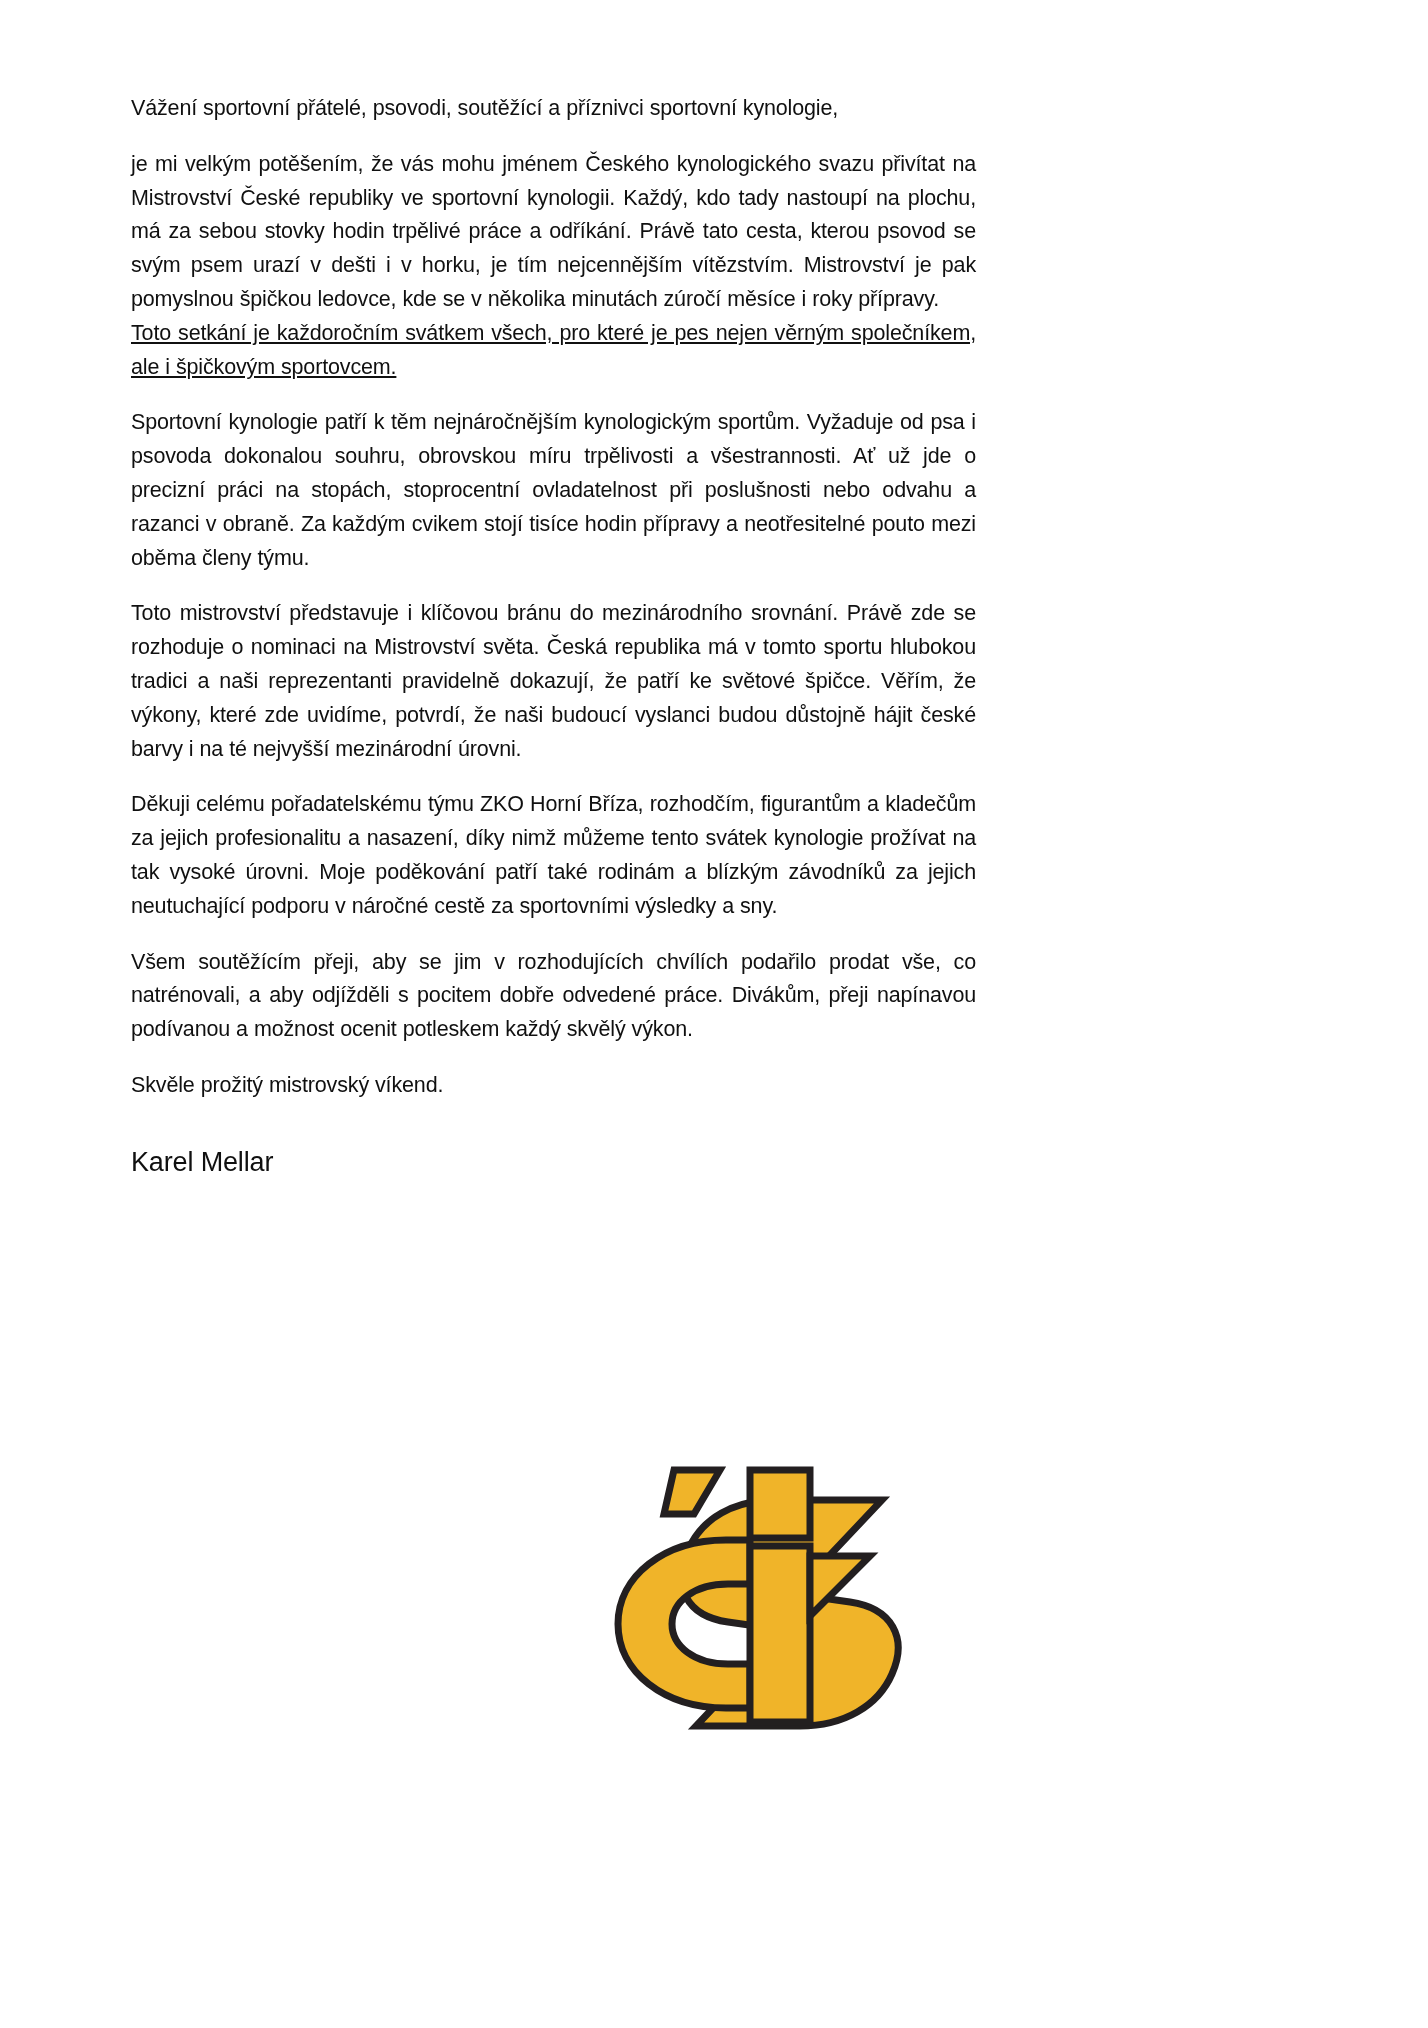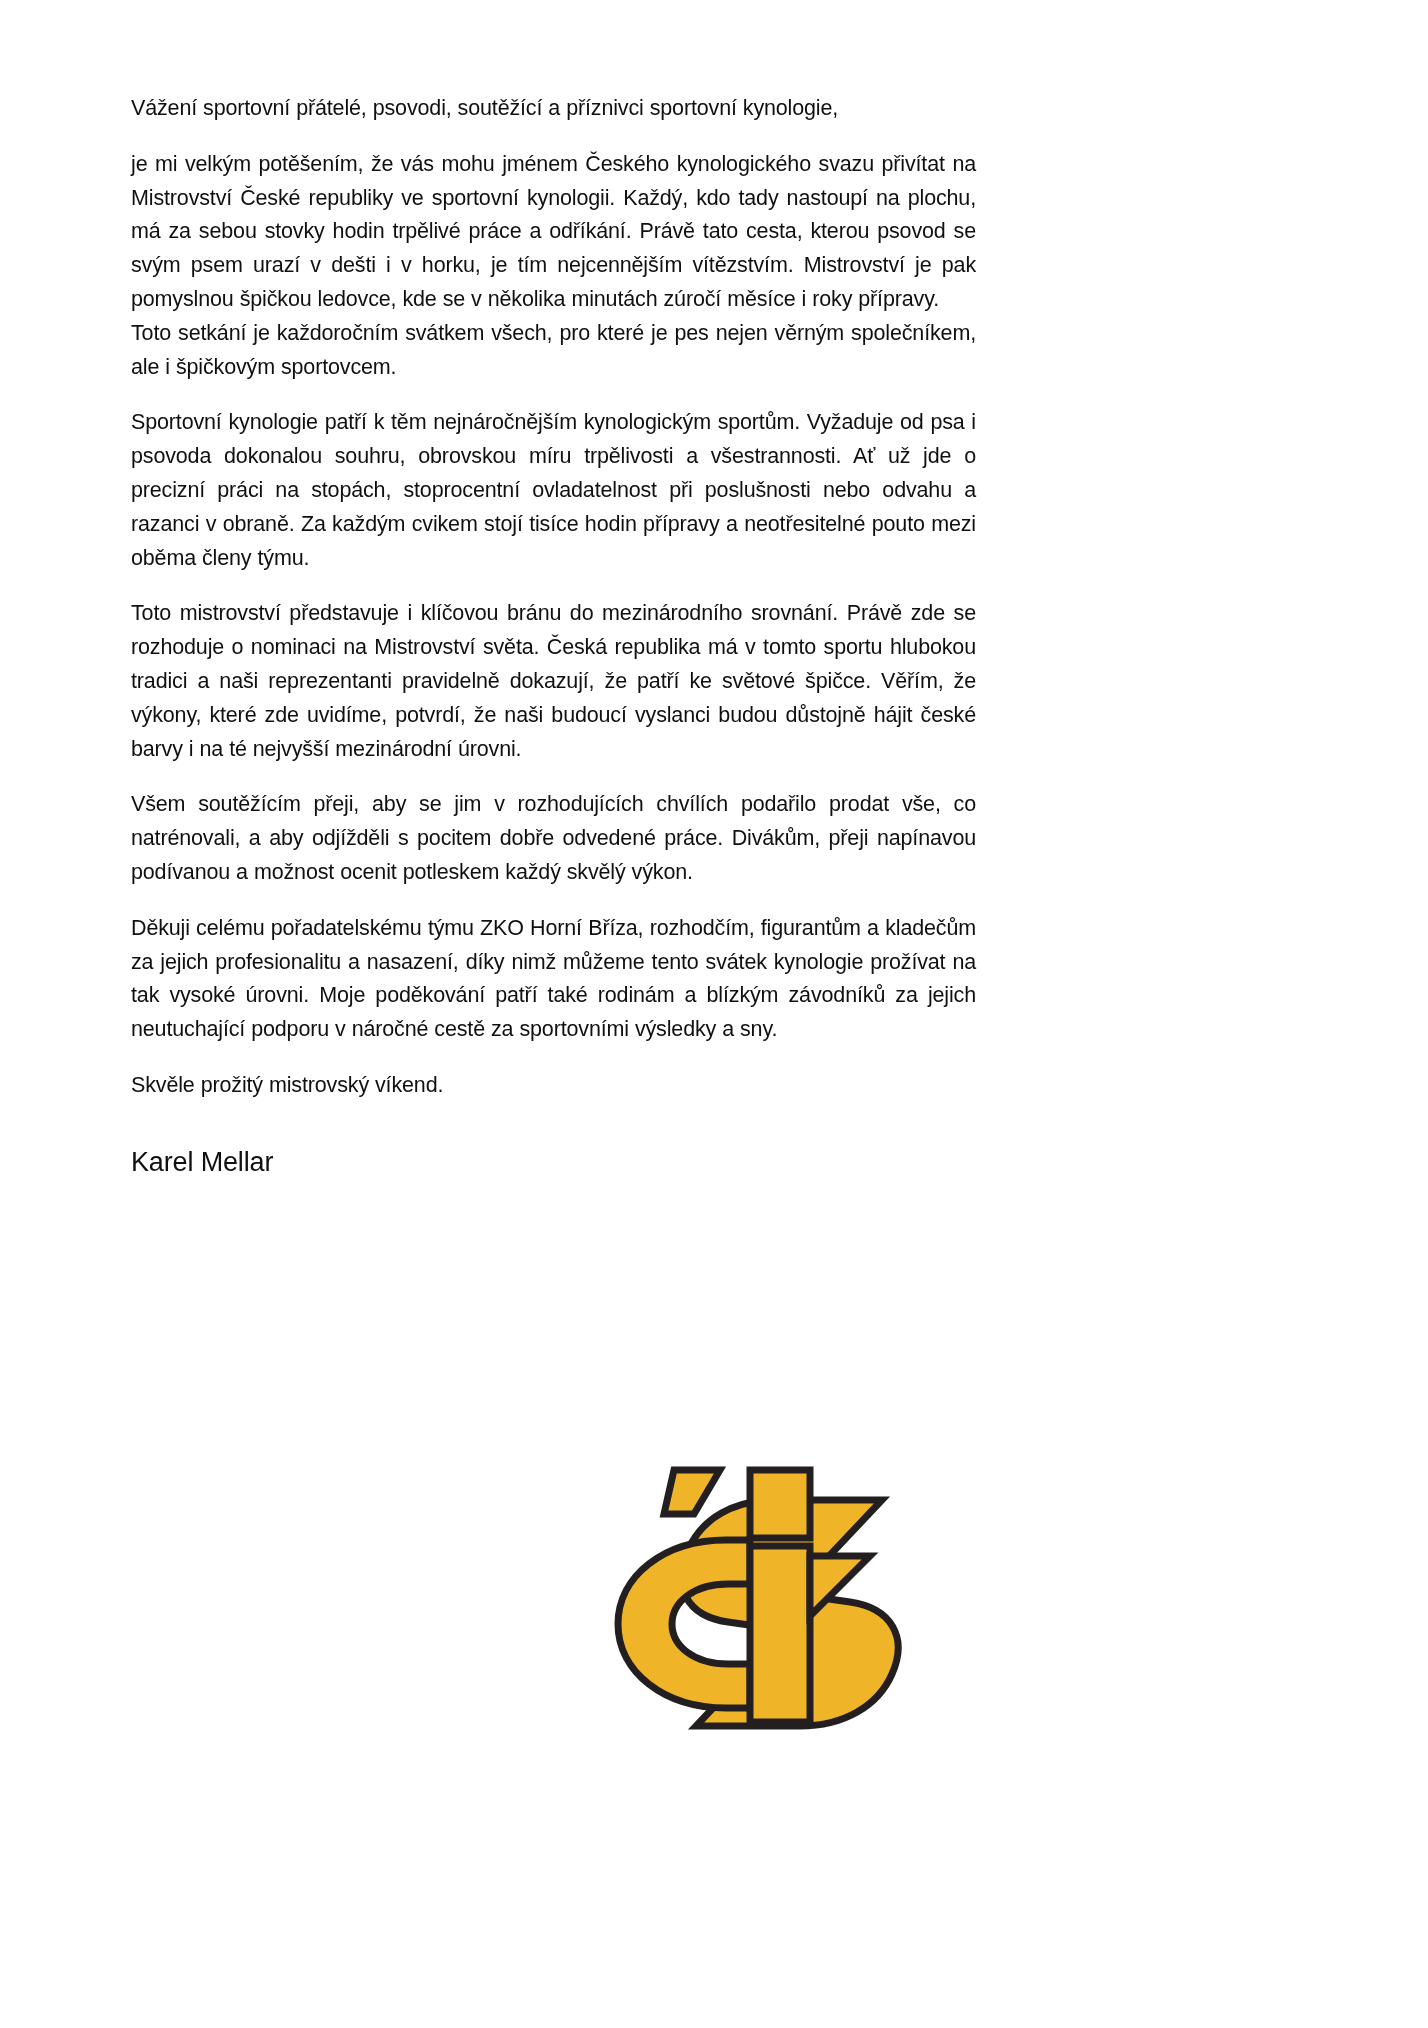--- a/index.html
+++ b/index.html
@@ -66,29 +66,29 @@
 <body>
 
 <div class="page">
 
   <div class="content">
 
     <p class="para nojust">Vážení sportovní přátelé, psovodi, soutěžící a příznivci sportovní kynologie,</p>
 
     <p class="para last-line-left">je mi velkým potěšením, že vás mohu jménem Českého kynologického svazu přivítat na Mistrovství České republiky ve sportovní kynologii. Každý, kdo tady nastoupí na plochu, má za sebou stovky hodin trpělivé práce a odříkání. Právě tato cesta, kterou psovod se svým psem urazí v dešti i v horku, je tím nejcennějším vítězstvím. Mistrovství je pak pomyslnou špičkou ledovce, kde se v několika minutách zúročí měsíce i roky přípravy.</p>
 
-    <p class="para last-line-left" style="margin-top:-22px;">Toto setkání je každoročním svátkem všech, pro které je pes nejen věrným společníkem, ale i špičkovým sportovcem.</p>
+    <p class="para last-line-left" style="margin-top:-22px;text-decoration:underline;">Toto setkání je každoročním svátkem všech, pro které je pes nejen věrným společníkem, ale i špičkovým sportovcem.</p>
 
     <p class="para last-line-left">Sportovní kynologie patří k těm nejnáročnějším kynologickým sportům. Vyžaduje od psa i psovoda dokonalou souhru, obrovskou míru trpělivosti a všestrannosti. Ať už jde o precizní práci na stopách, stoprocentní ovladatelnost při poslušnosti nebo odvahu a razanci v obraně. Za každým cvikem stojí tisíce hodin přípravy a neotřesitelné pouto mezi oběma členy týmu.</p>
 
     <p class="para last-line-left">Toto mistrovství představuje i klíčovou bránu do mezinárodního srovnání. Právě zde se rozhoduje o nominaci na Mistrovství světa. Česká republika má v tomto sportu hlubokou tradici a naši reprezentanti pravidelně dokazují, že patří ke světové špičce. Věřím, že výkony, které zde uvidíme, potvrdí, že naši budoucí vyslanci budou důstojně hájit české barvy i na té nejvyšší mezinárodní úrovni.</p>
 
+    <p class="para last-line-left">Děkuji celému pořadatelskému týmu ZKO Horní Bříza, rozhodčím, figurantům a kladečům za jejich profesionalitu a nasazení, díky nimž můžeme tento svátek kynologie prožívat na tak vysoké úrovni. Moje poděkování patří také rodinám a blízkým závodníků za jejich neutuchající podporu v náročné cestě za sportovními výsledky a sny.</p>
+
     <p class="para last-line-left">Všem soutěžícím přeji, aby se jim v rozhodujících chvílích podařilo prodat vše, co natrénovali, a aby odjížděli s pocitem dobře odvedené práce. Divákům, přeji napínavou podívanou a možnost ocenit potleskem každý skvělý výkon.</p>
-
-    <p class="para last-line-left">Děkuji celému pořadatelskému týmu ZKO Horní Bříza, rozhodčím, figurantům a kladečům za jejich profesionalitu a nasazení, díky nimž můžeme tento svátek kynologie prožívat na tak vysoké úrovni. Moje poděkování patří také rodinám a blízkým závodníků za jejich neutuchající podporu v náročné cestě za sportovními výsledky a sny.</p>
 
     <p class="para nojust">Skvěle prožitý mistrovský víkend.</p>
 
     <div class="gap-sm"></div>
 
     <p class="signature">Karel Mellar</p>
   </div>
 
   <div class="logo-wrap">
     <svg class="logo-svg" width="400" height="290" viewBox="0 0 400 290" aria-hidden="true">

